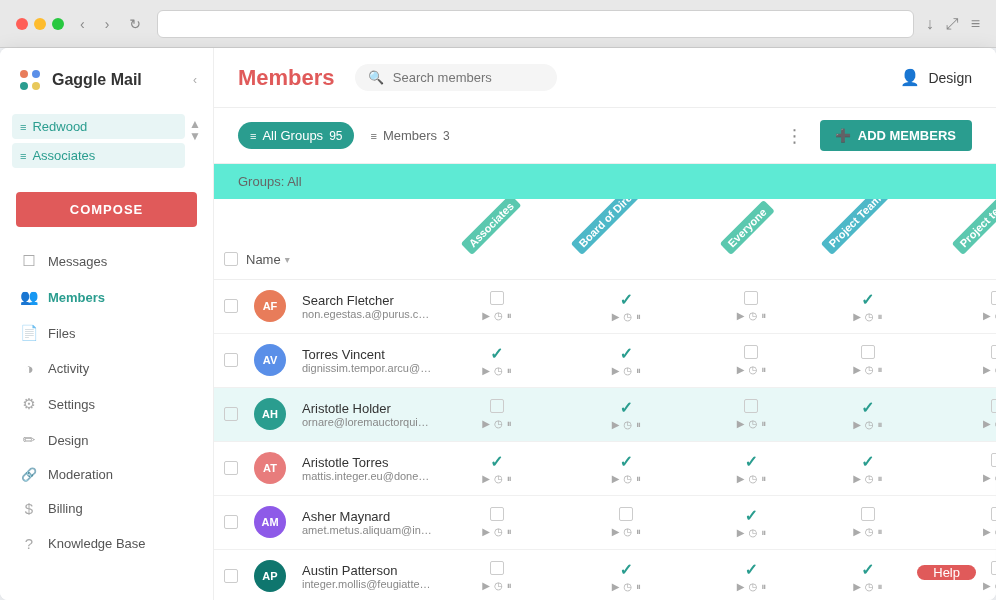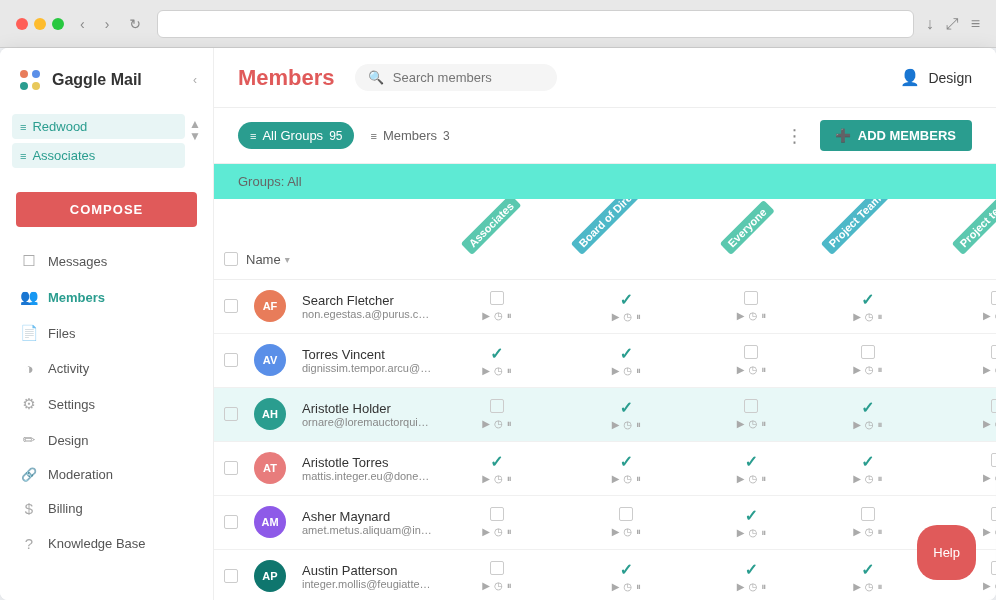--- a/index.html
+++ b/index.html
@@ -147,21 +147,21 @@
     th.name-col { width: 200px; }
     th.check-col { width: 80px; text-align: center; }
 
     .name-sort { display: flex; align-items: center; gap: 4px; cursor: pointer; font-size: 13px; font-weight: 500; }
     .sort-icon { color: #aaa; font-size: 10px; }
 
     
     .help-btn {
       position: fixed; bottom: 20px; right: 20px;
       background: #e05a5a; color: white; border: none;
-      border-radius: 20px; padding: 20px 16px; font-size: 13px;
+      border-radius: 20px; padding: 0 16px; font-size: 13px;
       font-weight: 500; cursor: pointer;
     }
   </style>
 </head>
 <body>
 
 <div class="browser-chrome">
   <div class="traffic-lights">
     <div class="tl red"></div>
     <div class="tl yellow"></div>

